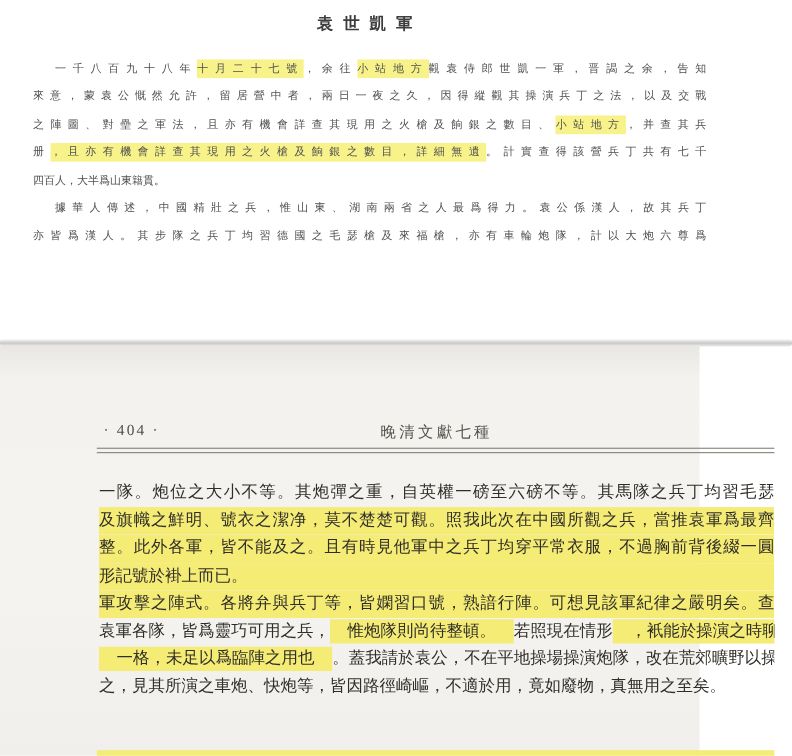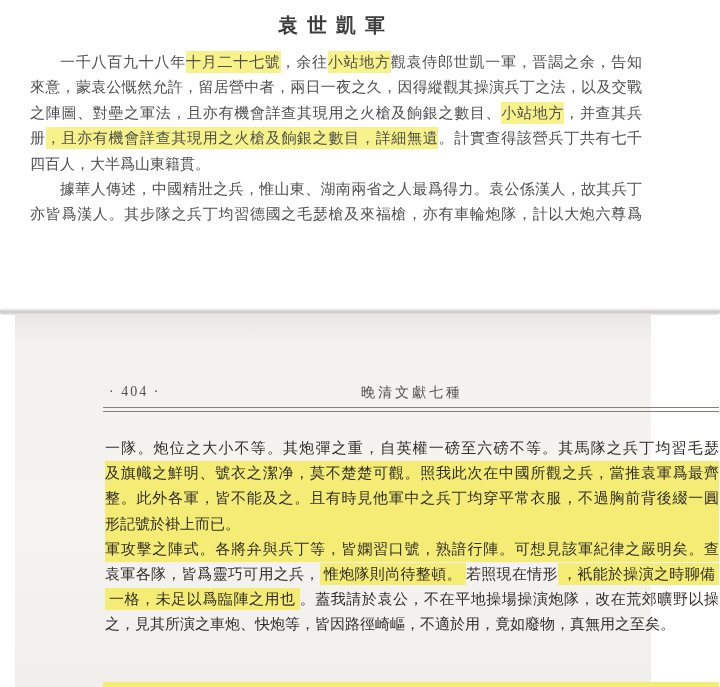--- a/index.html
+++ b/index.html
@@ -5,35 +5,35 @@
   html,body{margin:0;padding:0;}
   body{
     width:720px;height:687px;position:relative;overflow:hidden;
     background:#ffffff;
     font-family:"Liberation Serif","DejaVu Serif",serif;
   }
   
   .page-top{position:absolute;left:0;top:0;width:720px;height:309px;background:#ffffff;}
   .title{
     position:absolute;left:30px;top:12px;width:612px;
-    text-align:center;font-size:20px;font-weight:bold;
+    text-align:center;font-size:15px;font-weight:bold;
     letter-spacing:9px;color:#3d3d3d;
   }
   .text-top{
     position:absolute;left:30px;top:50px;width:612px;
-    font-size:15px;line-height:25.4px;color:#4f4f4f;
+    font-size:10px;line-height:25.4px;color:#4f4f4f;
   }
   
   .page-edge{
     position:absolute;left:0;top:308px;width:720px;height:7px;
     background:linear-gradient(#ffffff 0%,#c9c9c9 55%,#eceae7 100%);
     border-radius:3px;
   }
   .page-bottom{
-    position:absolute;left:15px;top:314px;width:636px;height:373px;
+    position:absolute;left:0;top:314px;width:636px;height:373px;
     background:linear-gradient(#e9e7e4 0%,#f3f2ef 8%,#f4f3f0 60%,#f0efec 100%);
   }
   .running-header{
     position:absolute;left:90px;top:70px;width:614px;height:20px;
     font-size:14px;color:#55504a;
   }
   .page-number{position:absolute;left:4px;top:0;letter-spacing:2px;}
   .running-title{position:absolute;left:0;top:0;width:100%;text-align:center;letter-spacing:3px;}
   .header-rule{
     position:absolute;left:88px;top:93px;width:616px;height:3px;
@@ -44,21 +44,21 @@
     font-size:15px;line-height:25.2px;color:#312e29;
   }
   
   .line{
     text-align:justify;text-align-last:justify;text-justify:inter-character;
     overflow:hidden;white-space:nowrap;
   }
   .line.short{text-align-last:left;}
   .line.indent{text-indent:2em;}
   .text-top .hl{background-color:var(--hl-top);padding:3px 0;}
-  .text-bottom .hl{background-color:var(--hl-bottom);padding:3px 4px;margin-top:32px;}
+  .text-bottom .hl{background-color:var(--hl-bottom);padding:3px 16px;margin-top:32px;}
   .text-bottom .line.hl-block{background-color:var(--hl-bottom);background-clip:padding-box;}
   .text-bottom .line.block-start{border-top:4px solid transparent;}
   .cutoff-strip{
     position:absolute;left:88px;bottom:0;width:616px;height:5px;
     background-color:var(--hl-bottom);
   }
 </style>
 </head>
 <body style="--hl-top: #f8f28a; --hl-bottom: #f4ec74;">
 

